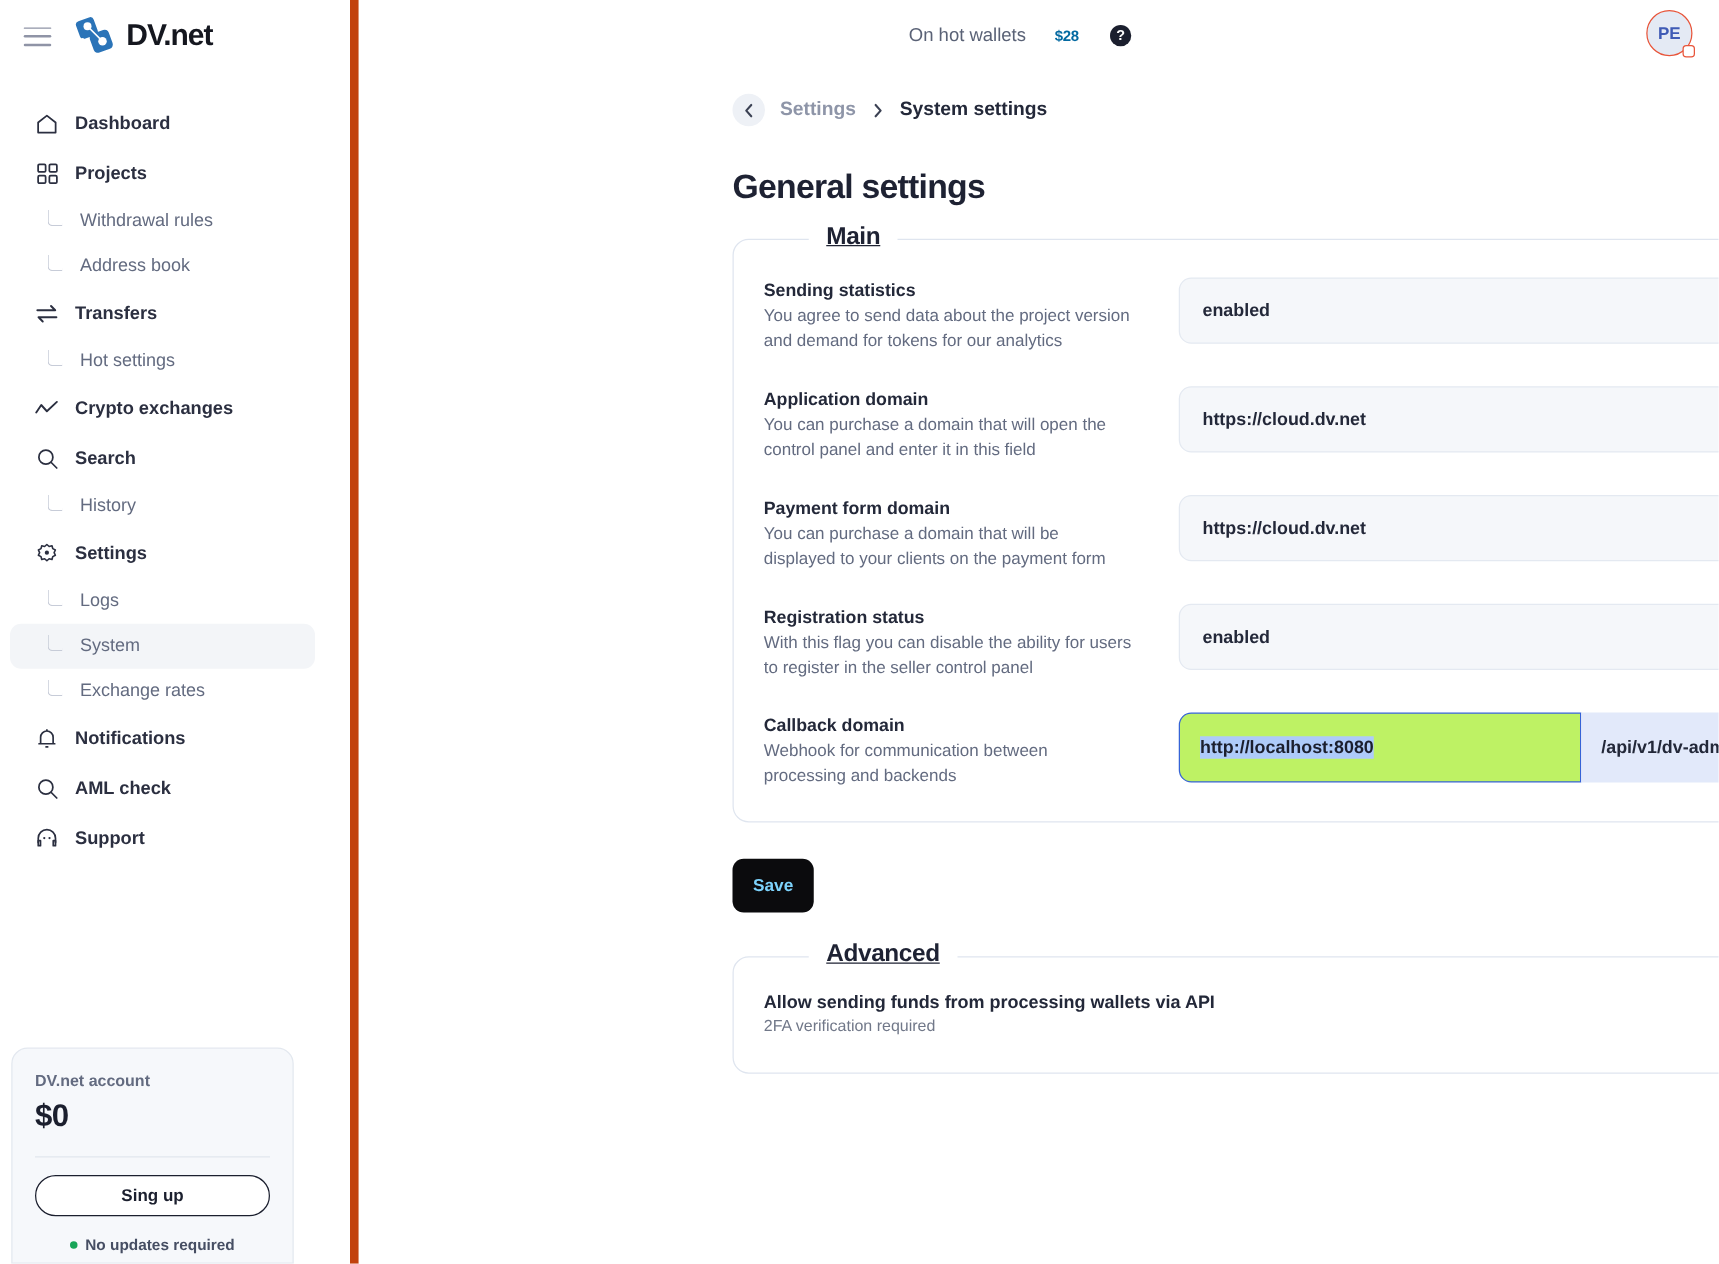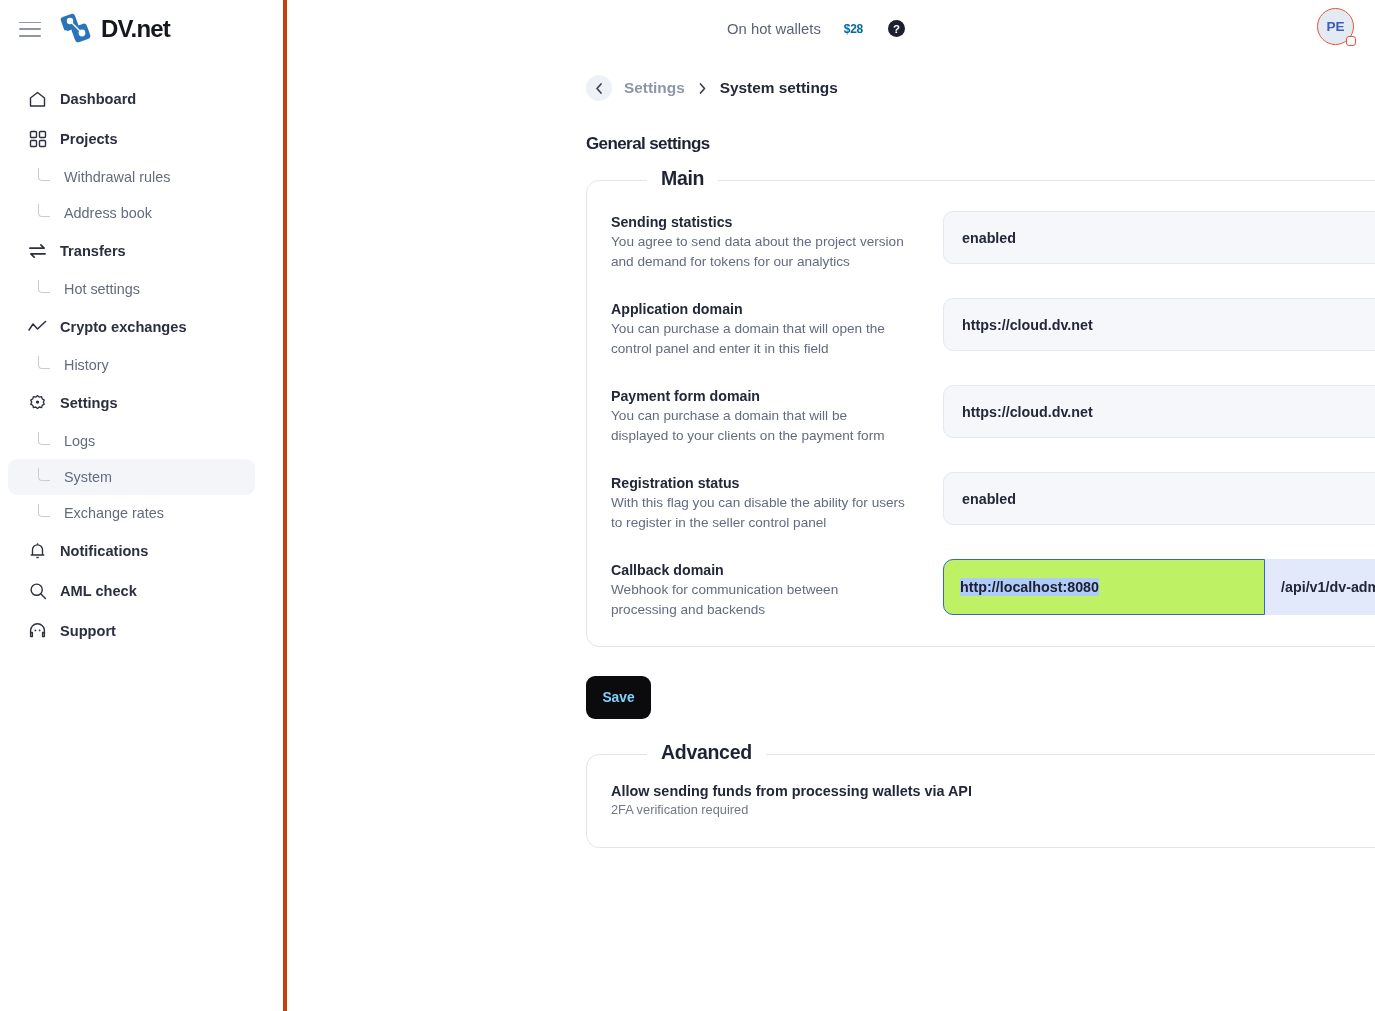--- a/index.html
+++ b/index.html
@@ -21,21 +21,21 @@
     height: 1011px;
     display: flex;
   }
 
   
   .sidebar {
     width: 287px;
     height: 1011px;
     flex: 0 0 287px;
     background: #ffffff;
-    border-right: 4px solid #c2410c;
+    border-right: 7px solid #c2410c;
     position: relative;
     display: flex;
     flex-direction: column;
   }
 
   .brand-row {
     height: 57px;
     display: flex;
     align-items: center;
     padding-left: 19px;
@@ -281,21 +281,21 @@
   }
   .crumb-sep { color: #3c4254; display:flex; align-items:center; }
   .crumb-current {
     font-size: 15.4px;
     font-weight: 700;
     color: #232839;
   }
 
   .page-title {
     margin: 33px 0 0 299px;
-    font-size: 17px;
+    font-size: 27px;
     font-weight: 700;
     letter-spacing: -0.6px;
     color: #1e2233;
   }
 
   
   .panel {
     position: relative;
     margin: 26px 0 0 299px;
     width: 1022px;
@@ -306,20 +306,21 @@
   .panel-legend {
     position: absolute;
     top: -14px;
     left: 60px;
     background: #ffffff;
     padding: 0 14px;
     font-size: 19.5px;
     font-weight: 700;
     letter-spacing: -0.3px;
     color: #1e2233;
+    text-decoration: underline;
   }
 
   .field-row {
     display: flex;
     align-items: flex-start;
     margin-bottom: 26px;
   }
   .field-row:last-child { margin-bottom: 0; }
 
   .field-label {
@@ -518,20 +519,29 @@
 
       <div class="nav-item">
         <span class="nav-ico">
           <svg width="19" height="14" viewBox="0 0 19 14" fill="none" stroke="#2b2f40" stroke-width="1.5" stroke-linecap="round" stroke-linejoin="round">
             <path d="M1 10 L5 4 L9.5 9 L17.5 1.5"></path>
           </svg>
         </span>
         <span>Crypto exchanges</span>
       </div>
 
+      <div class="nav-item">
+        <span class="nav-ico">
+          <svg width="18" height="18" viewBox="0 0 18 18" fill="none" stroke="#2b2f40" stroke-width="1.4" stroke-linecap="round">
+            <circle cx="7.7" cy="7.7" r="5.6"></circle>
+            <path d="M12 12 L16.4 16.4"></path>
+          </svg>
+        </span>
+        <span>Search</span>
+      </div>
 
       <div class="nav-sub">
         <span class="branch"></span>
         <span>History</span>
       </div>
 
       <div class="nav-item">
         <span class="nav-ico">
           <svg width="19" height="19" viewBox="0 0 19 19" fill="none" stroke="#2b2f40" stroke-width="1.3" stroke-linejoin="round">
             <path d="M9.5 1.6 L11.3 3.2 L13.6 2.6 L14.2 4.9 L16.3 6 L15.3 8.1 L16.3 10.2 L14.2 11.3 L13.6 13.6 L11.3 13 L9.5 14.6 L7.7 13 L5.4 13.6 L4.8 11.3 L2.7 10.2 L3.7 8.1 L2.7 6 L4.8 4.9 L5.4 2.6 L7.7 3.2 Z"></path>
@@ -585,20 +595,30 @@
             <path d="M14.6 10.5 h1.8 v4 h-1.8 z"></path>
             <circle cx="7.4" cy="8.4" r="0.9" fill="#2b2f40" stroke="none"></circle>
             <circle cx="11.6" cy="8.4" r="0.9" fill="#2b2f40" stroke="none"></circle>
           </svg>
         </span>
         <span>Support</span>
       </div>
 
     </nav>
 
+    <div class="account-card">
+      <div class="acct-label">DV.net account</div>
+      <div class="acct-amount">$0</div>
+      <div class="acct-divider"></div>
+      <button class="signup-btn">Sing up</button>
+      <div class="updates-row">
+        <span class="dot-green"></span>
+        <span>No updates required</span>
+      </div>
+    </div>
   </aside>
 
   <main class="main">
 
     <header class="topbar">
       <div class="hot-wallets">
         <span>On hot wallets</span>
         <span class="amount">$28</span>
         <span class="help-icon">?</span>
       </div>

